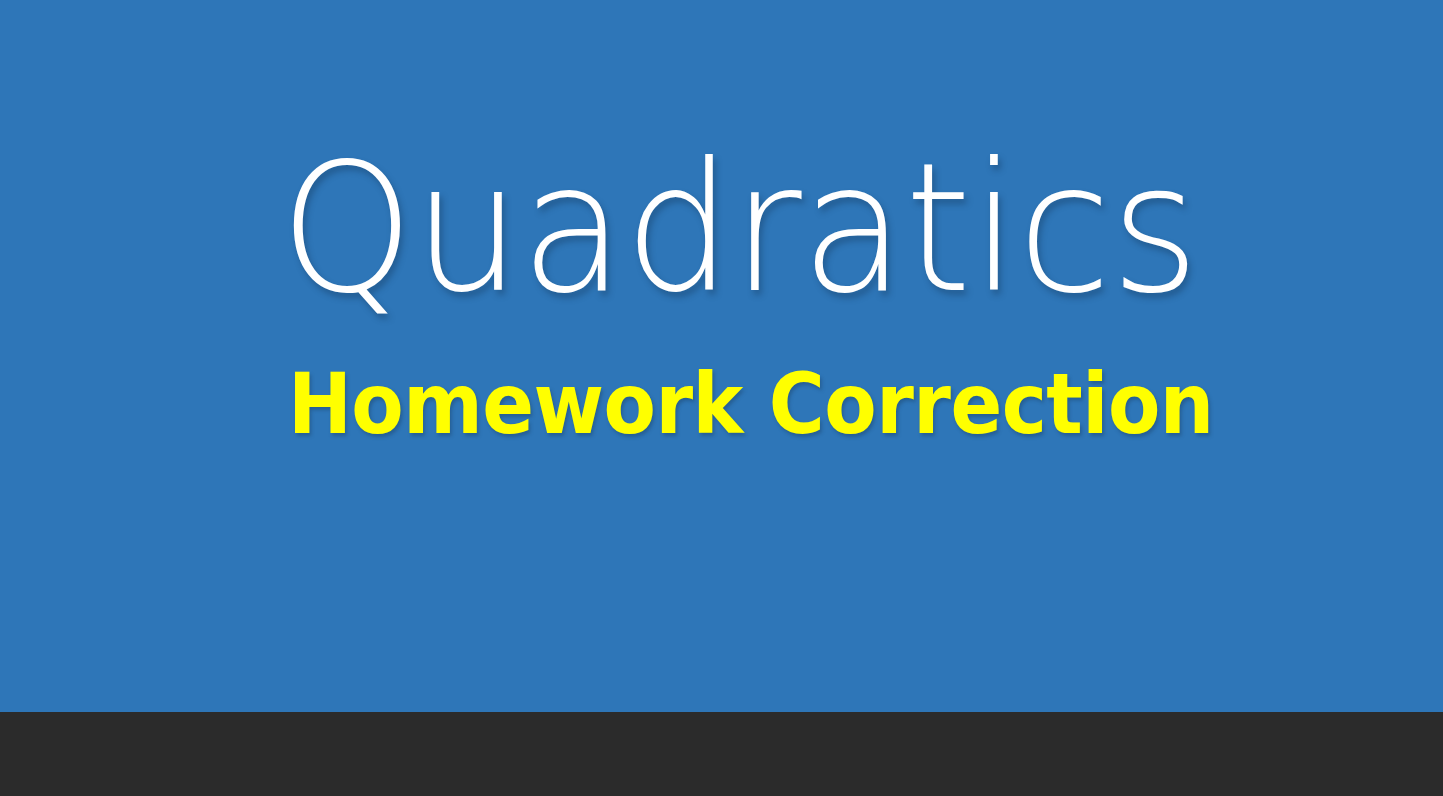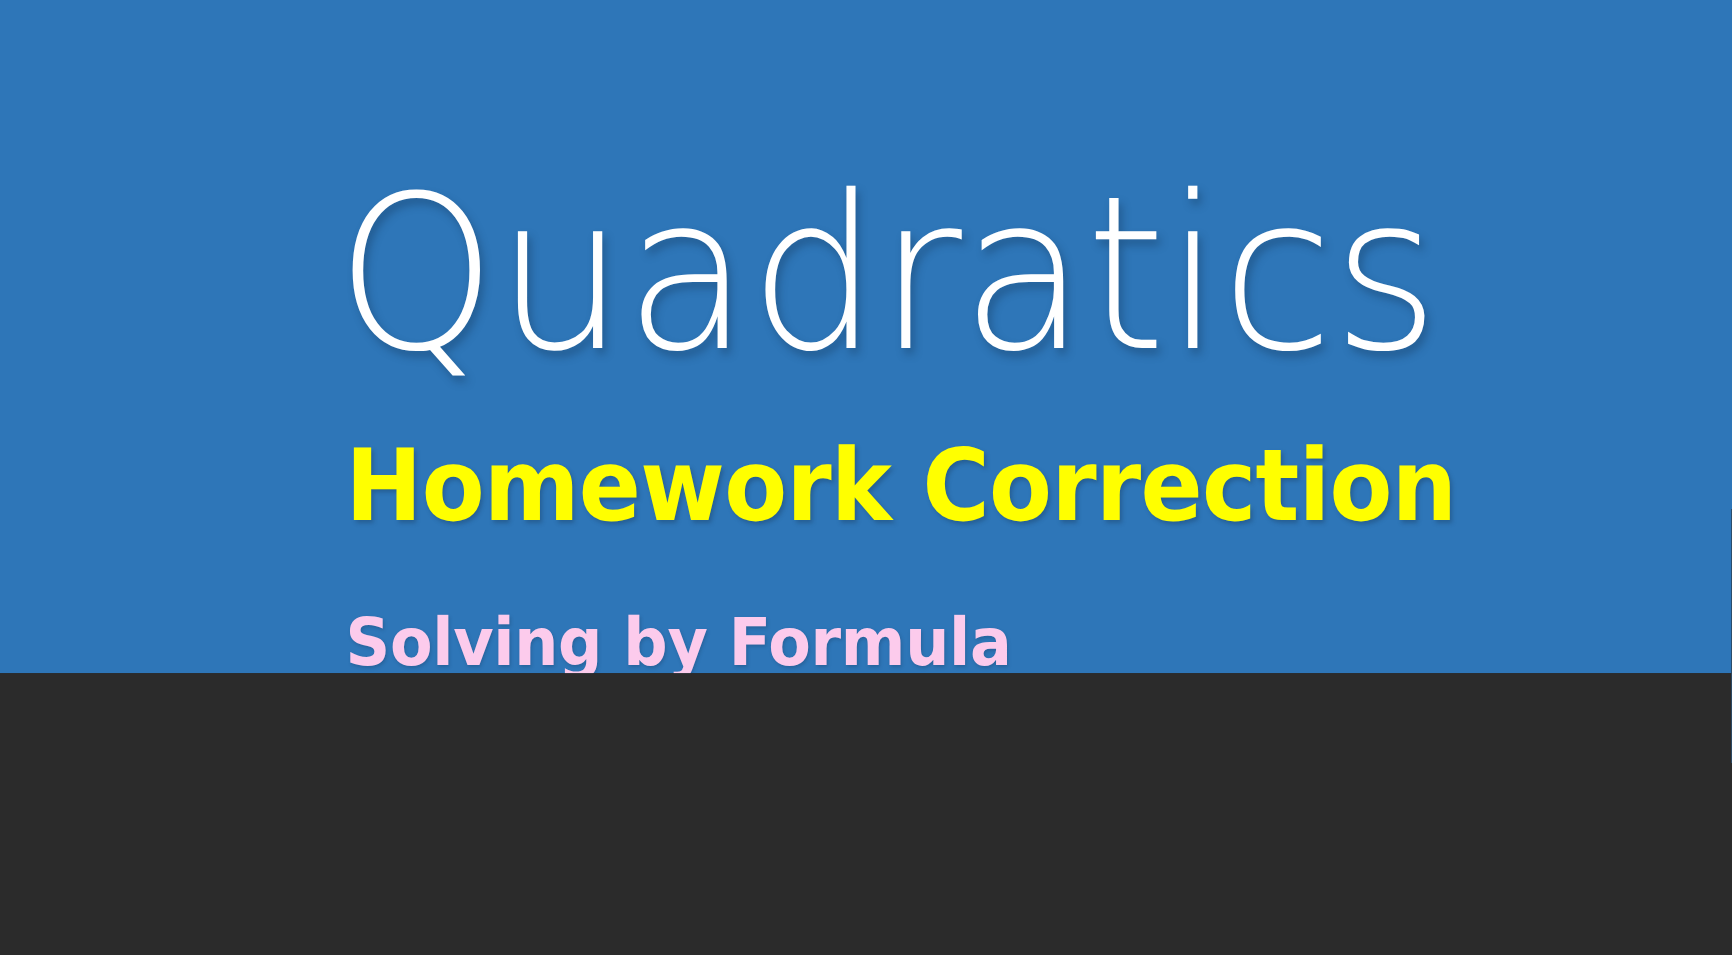--- a/index.html
+++ b/index.html
@@ -5,21 +5,21 @@
 <style>
   html, body {
     margin: 0;
     padding: 0;
     background: #2b2b2b;
   }
 
   .slide {
     position: relative;
     width: 1443px;
-    height: 561px;
+    height: 712px;
     overflow: hidden;
     background: #2e76b8;
     font-family: "Liberation Sans", sans-serif;
     -webkit-font-smoothing: antialiased;
   }
 
   .slide-body {
     position: absolute;
     left: 0;
     top: 0;
@@ -92,18 +92,15 @@
 </head>
 <body>
 
 <div class="slide">
   <div class="slide-body">
 
     <h1 class="title">Quadratics</h1>
 
     <h2 class="subtitle">Homework Correction</h2>
 
-    <div class="tagline-wrap">
-      <span class="tagline">Solving by Formula</span>
-    </div>
 
   </div>
 </div>
 
 </body></html>

